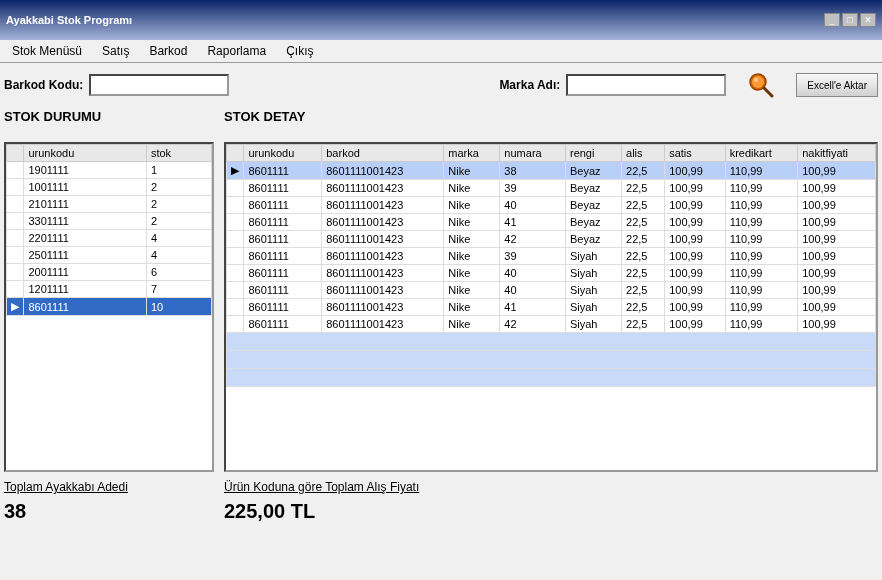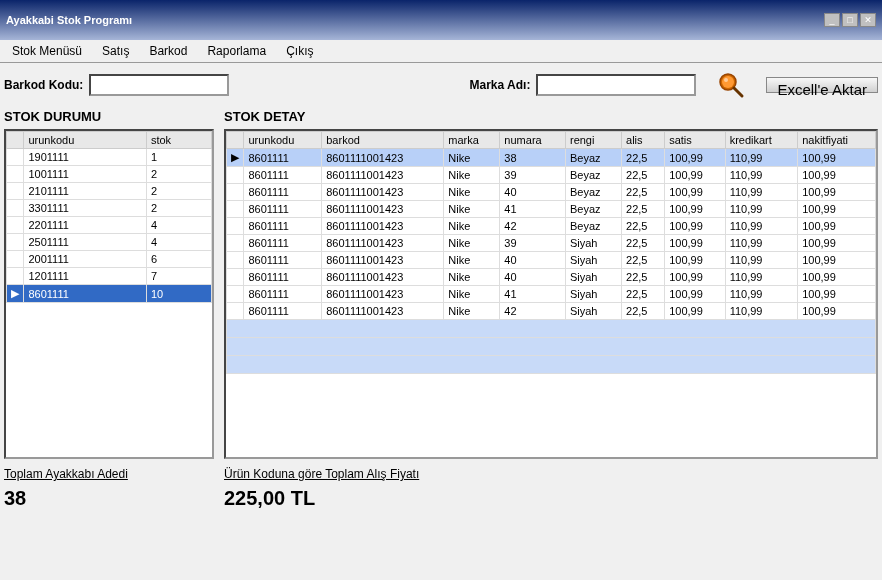--- a/index.html
+++ b/index.html
@@ -77,39 +77,39 @@
       background: white;
       padding: 2px 4px;
       font-size: 12px;
     }
     .barkod-input { width: 140px; height: 22px; }
     .marka-input { width: 160px; height: 22px; }
     .excel-btn {
       background: linear-gradient(to bottom, #f8f8f8, #d0d0d0);
       border: 1px solid #888;
       padding: 3px 10px;
-      font-size: 15px;
+      font-size: 10px;
       cursor: pointer;
-      height: 16px;
+      height: 24px;
     }
     .search-icon-box {
       width: 30px;
       height: 28px;
       display: flex;
       align-items: center;
       justify-content: center;
     }
     .panels {
       display: flex;
       gap: 10px;
     }
     .panel-title {
       font-weight: bold;
       font-size: 13px;
-      margin-bottom: 5px;
+      margin-bottom: 18px;
       color: #000;
     }
     .left-panel {
       width: 210px;
       flex-shrink: 0;
     }
     .right-panel {
       flex: 1;
     }
     .data-table-container {

